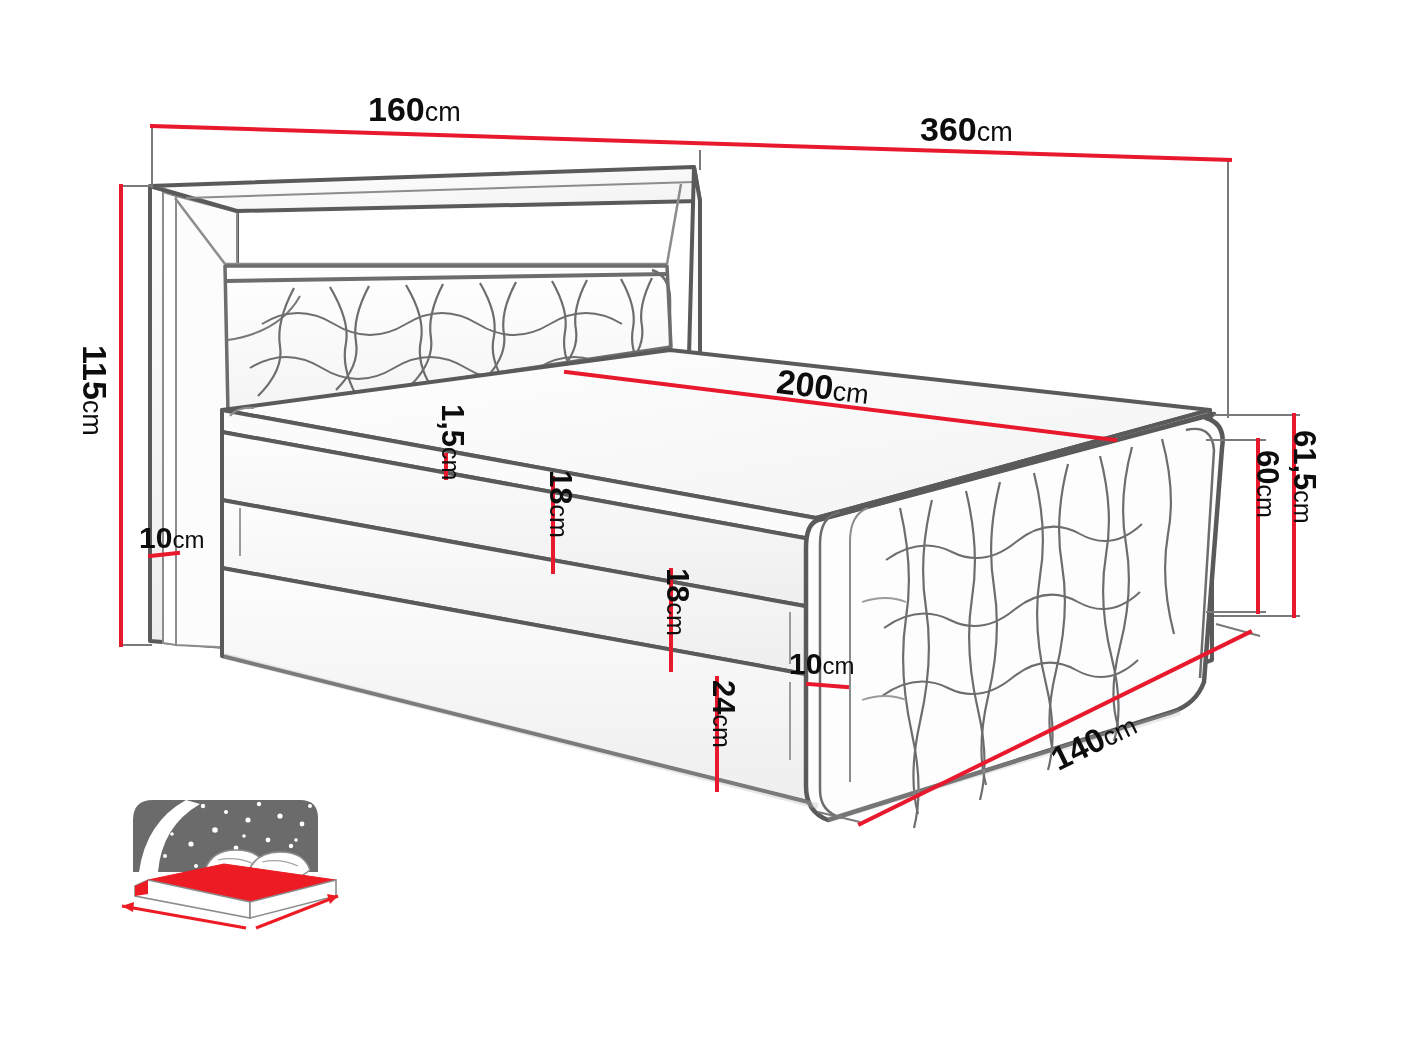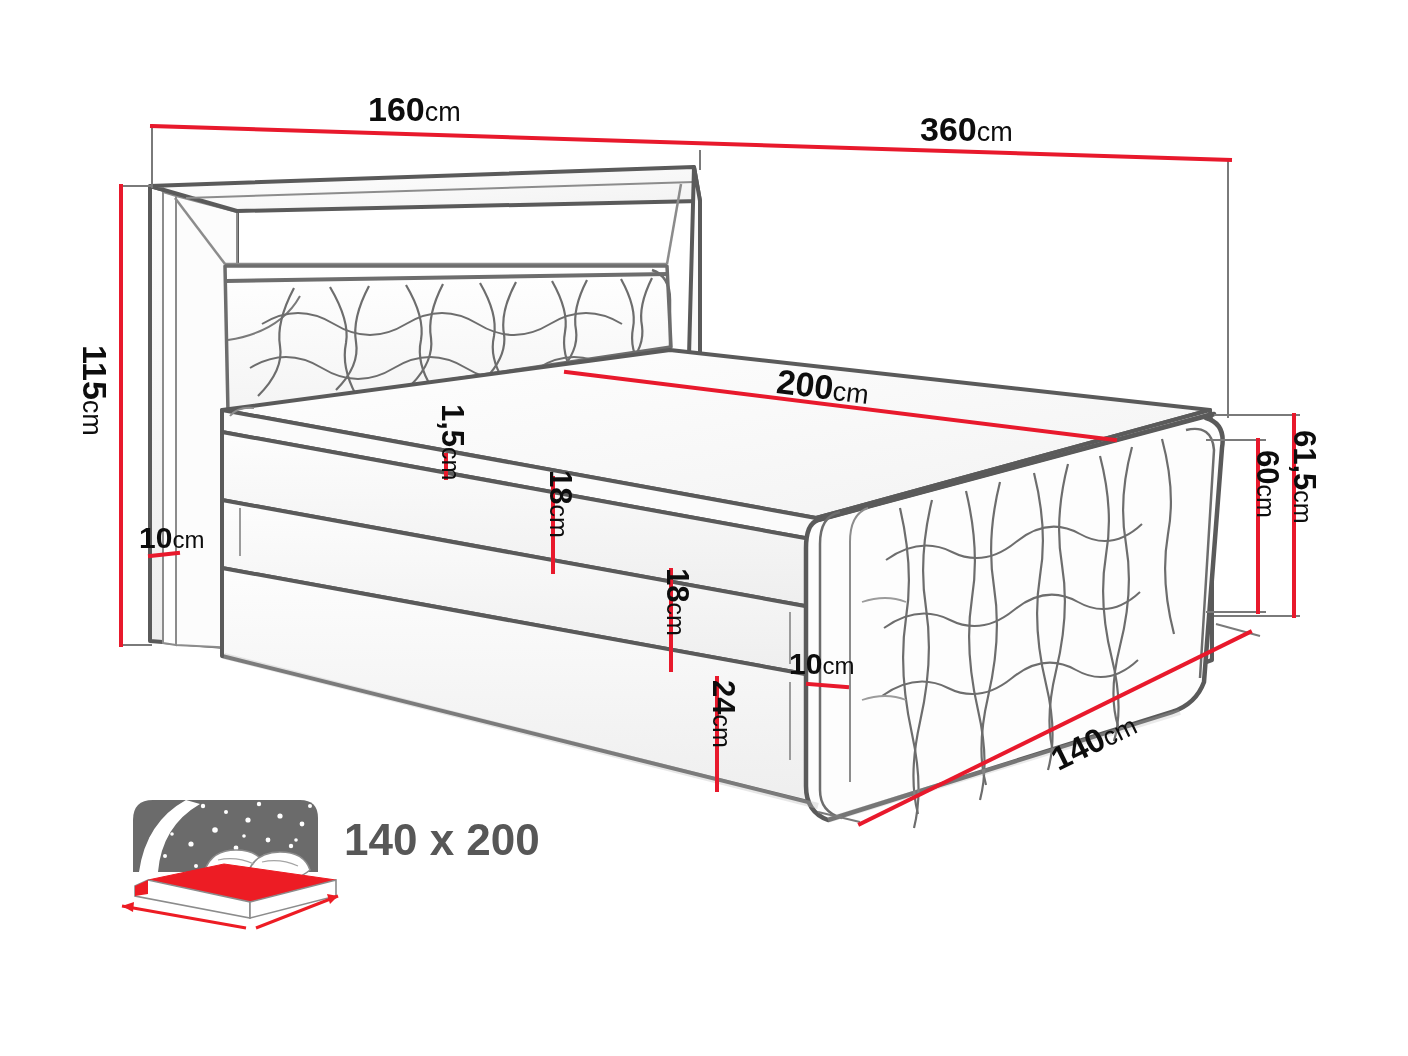--- a/index.html
+++ b/index.html
@@ -339,15 +339,14 @@
   </div>
 
   <div class="dim-label rot90" style="left:1283px; top:450px; font-size:31px;">
     <span class="num">60</span><span class="unit" style="font-size:25px;">cm</span>
   </div>
 
   <div class="dim-label rot90" style="left:1320px; top:430px; font-size:31px;">
     <span class="num">61,5</span><span class="unit" style="font-size:25px;">cm</span>
   </div>
 
-  <div class="size-badge-text" style="left:344px; top:818px; font-size:44px;">140 x 200</div>
 
 </div>
 
 </body></html>

